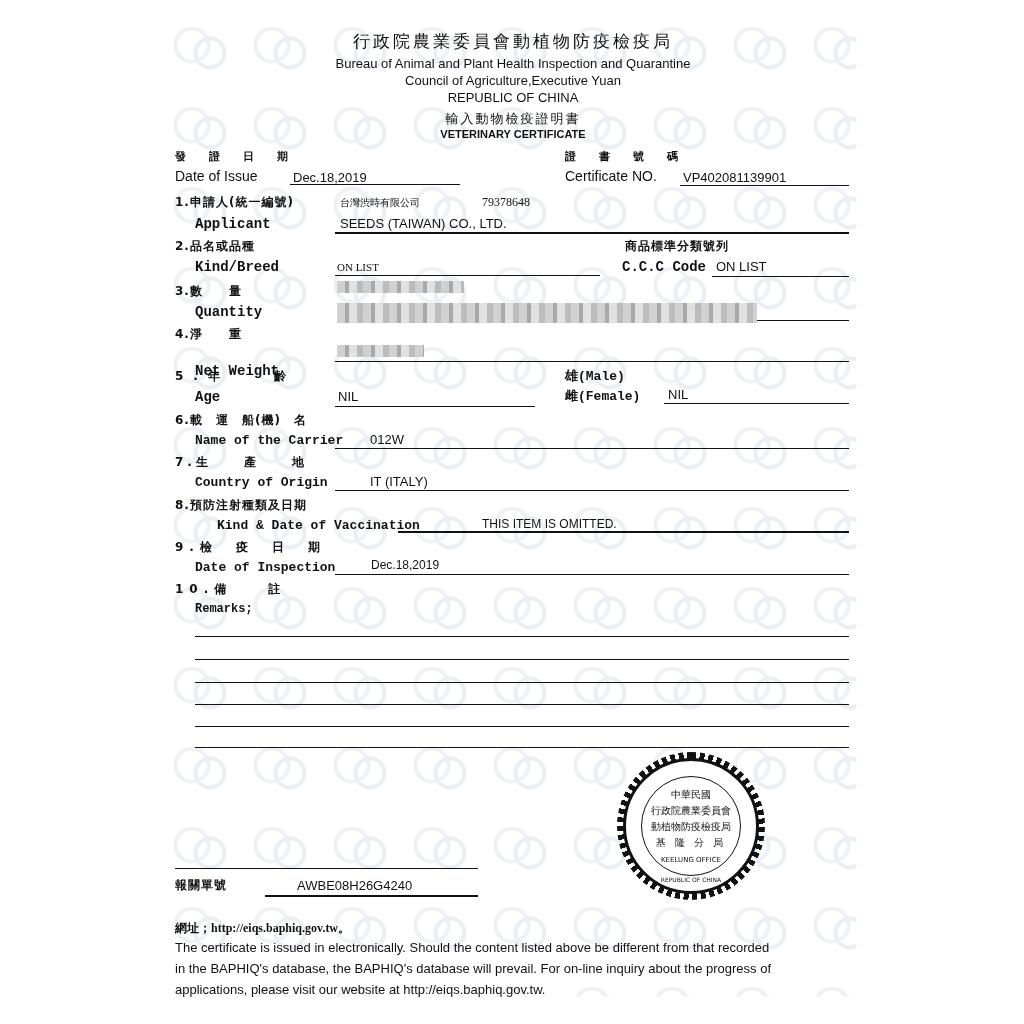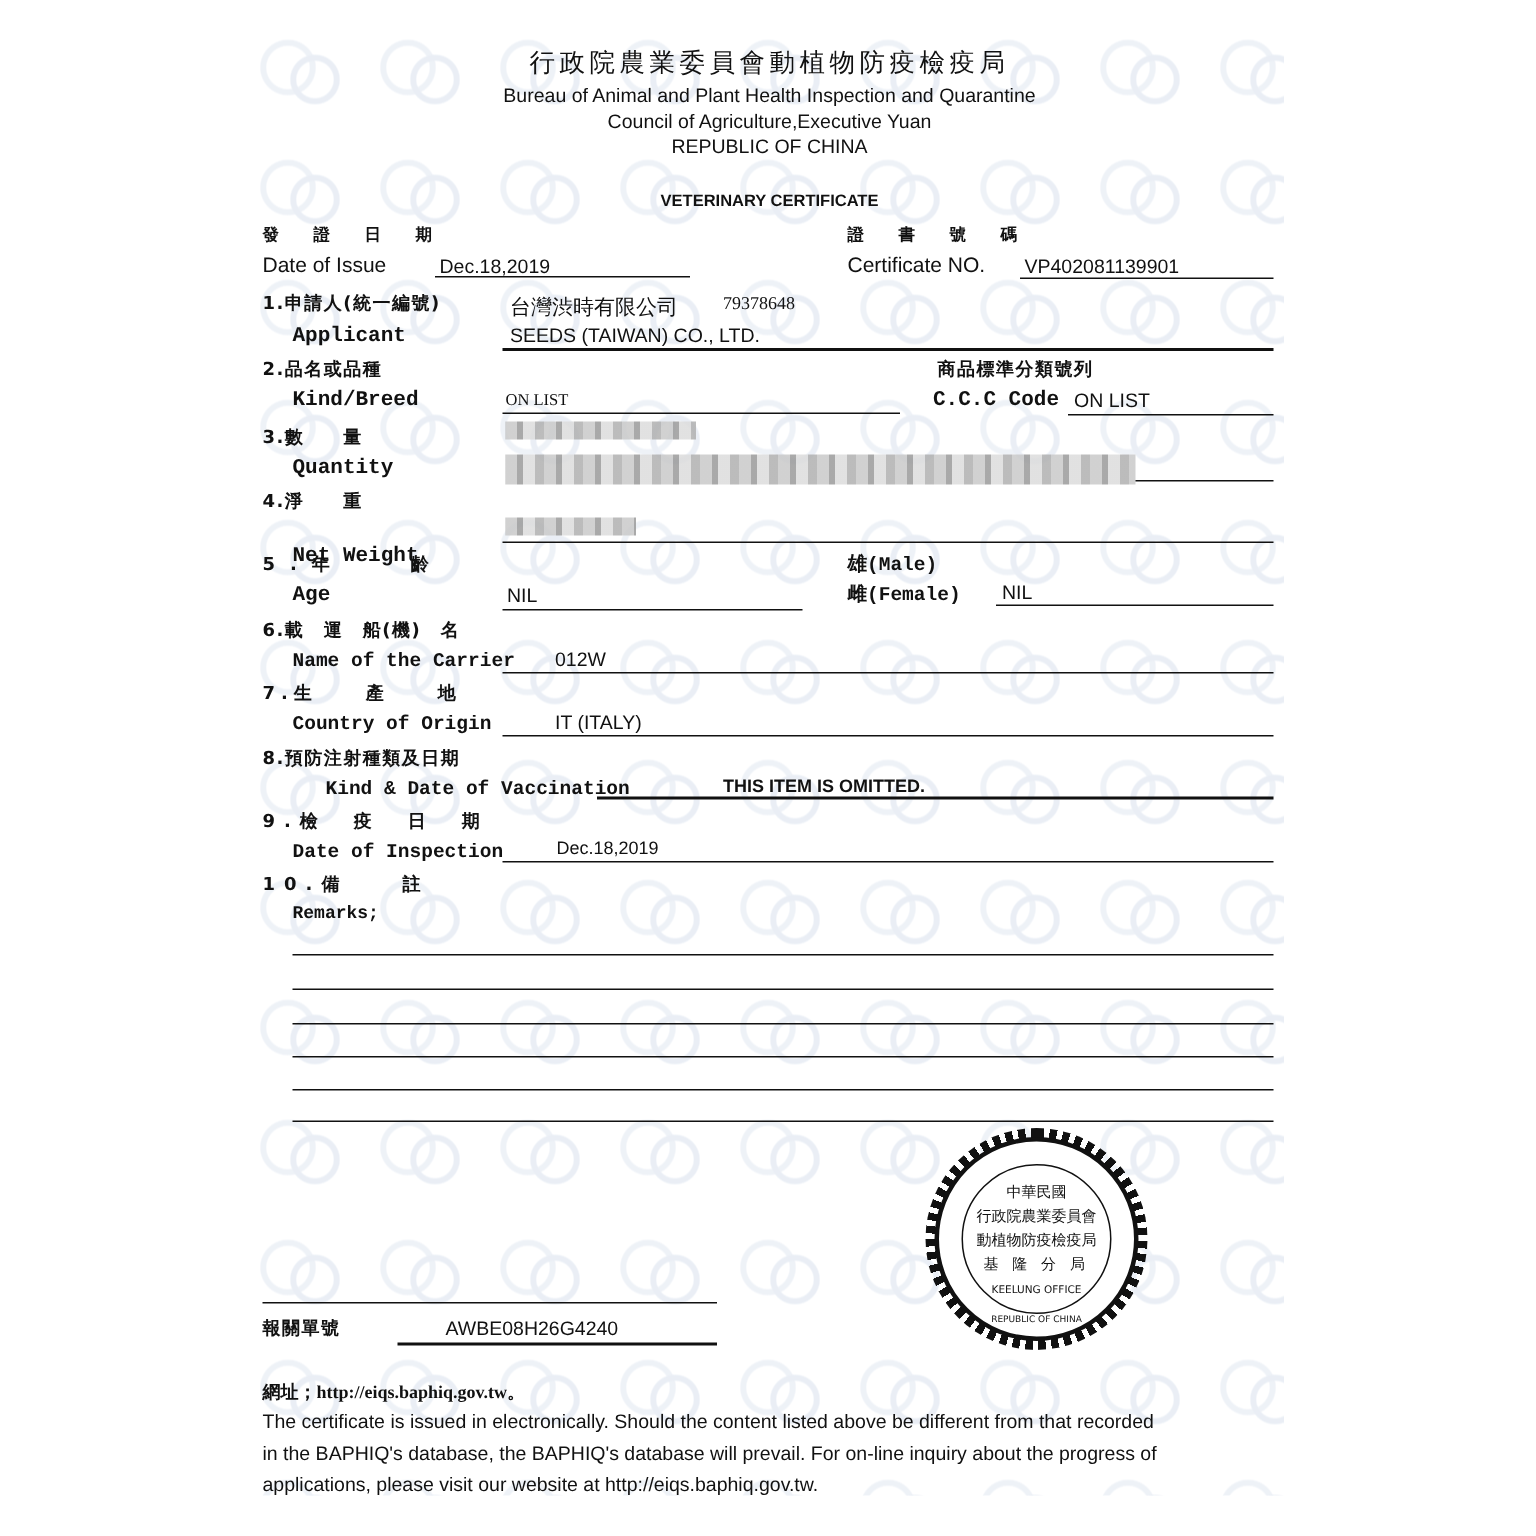--- a/index.html
+++ b/index.html
@@ -31,35 +31,36 @@
 </head>
 <body>
 
 <div class="page">
   <div class="watermark"></div>
 
   <div class="abs center cjk" style="top:30px;font-size:17px;font-weight:normal;letter-spacing:3px;">行政院農業委員會動植物防疫檢疫局</div>
   <div class="abs center" style="top:56px;font-size:13px;">Bureau of Animal and Plant Health Inspection and Quarantine</div>
   <div class="abs center" style="top:73px;font-size:13px;">Council of Agriculture,Executive Yuan</div>
   <div class="abs center" style="top:90px;font-size:13px;">REPUBLIC OF CHINA</div>
+  <div class="abs center" style="top:110px;font-size:13px;font-family:'DejaVu Sans',sans-serif;letter-spacing:2px;">輸入動物檢疫證明書</div>
   <div class="abs center" style="top:128px;font-size:11px;font-weight:bold;">VETERINARY CERTIFICATE</div>
 
   <div class="abs cjk" style="left:175px;top:149px;font-size:11px;letter-spacing:6px;">發　證　日　期</div>
   <div class="abs" style="left:175px;top:168px;font-size:14px;">Date of Issue</div>
   <div class="abs" style="left:293px;top:170px;font-size:13px;">Dec.18,2019</div>
   <div class="line" style="left:290px;top:184px;width:170px;"></div>
 
   <div class="abs cjk" style="left:565px;top:149px;font-size:11px;letter-spacing:6px;">證　書　號　碼</div>
   <div class="abs" style="left:565px;top:168px;font-size:14px;">Certificate NO.</div>
   <div class="abs" style="left:683px;top:170px;font-size:13px;">VP402081139901</div>
   <div class="line" style="left:680px;top:185px;width:169px;"></div>
 
   <div class="abs cjk" style="left:175px;top:194px;font-size:12px;">1.申請人(統一編號)</div>
   <div class="abs mono" style="left:195px;top:216px;font-size:14px;">Applicant</div>
-  <div class="abs" style="left:340px;top:196px;font-size:14px;font-family:'DejaVu Sans',sans-serif;">台灣渋時有限公司</div>
+  <div class="abs" style="left:340px;top:196px;font-size:10px;font-family:'DejaVu Sans',sans-serif;">台灣渋時有限公司</div>
   <div class="abs serif" style="left:482px;top:195px;font-size:12px;">79378648</div>
   <div class="abs" style="left:340px;top:216px;font-size:13px;">SEEDS (TAIWAN) CO., LTD.</div>
   <div class="line thick" style="left:335px;top:232px;width:514px;"></div>
 
   <div class="abs cjk" style="left:175px;top:238px;font-size:12px;">2.品名或品種</div>
   <div class="abs mono" style="left:195px;top:259px;font-size:14px;">Kind/Breed</div>
   <div class="abs serif" style="left:337px;top:261px;font-size:11px;">ON LIST</div>
   <div class="line" style="left:335px;top:275px;width:265px;"></div>
   <div class="abs cjk" style="left:625px;top:238px;font-size:12px;">商品標準分類號列</div>
   <div class="abs mono" style="left:622px;top:259px;font-size:14px;">C.C.C Code</div>
@@ -91,21 +92,21 @@
   <div class="abs" style="left:370px;top:432px;font-size:13px;">012W</div>
   <div class="line" style="left:335px;top:448px;width:514px;"></div>
 
   <div class="abs cjk" style="left:175px;top:454px;font-size:12px;letter-spacing:4px;">7.生　　產　　地</div>
   <div class="abs mono" style="left:195px;top:475px;font-size:13px;">Country of Origin</div>
   <div class="abs" style="left:370px;top:474px;font-size:13px;">IT (ITALY)</div>
   <div class="line" style="left:335px;top:490px;width:514px;"></div>
 
   <div class="abs cjk" style="left:175px;top:497px;font-size:12px;">8.預防注射種類及日期</div>
   <div class="abs mono" style="left:195px;top:518px;font-size:13px;margin-left:22px;">Kind &amp; Date of Vaccination</div>
-  <div class="abs" style="left:482px;top:517px;font-size:12px;font-weight:bold;">THIS ITEM IS OMITTED.</div>
+  <div class="abs" style="left:482px;top:517px;font-size:12px;">THIS ITEM IS OMITTED.</div>
   <div class="line thick" style="left:398px;top:531px;width:451px;"></div>
 
   <div class="abs cjk" style="left:175px;top:539px;font-size:12px;letter-spacing:6px;">9.檢　疫　日　期</div>
   <div class="abs mono" style="left:195px;top:560px;font-size:13px;">Date of Inspection</div>
   <div class="abs" style="left:371px;top:558px;font-size:12px;">Dec.18,2019</div>
   <div class="line" style="left:335px;top:574px;width:514px;"></div>
 
   <div class="abs cjk" style="left:175px;top:581px;font-size:12px;letter-spacing:6px;">10.備　　註</div>
   <div class="abs mono" style="left:195px;top:602px;font-size:12px;">Remarks;</div>
   <div>

